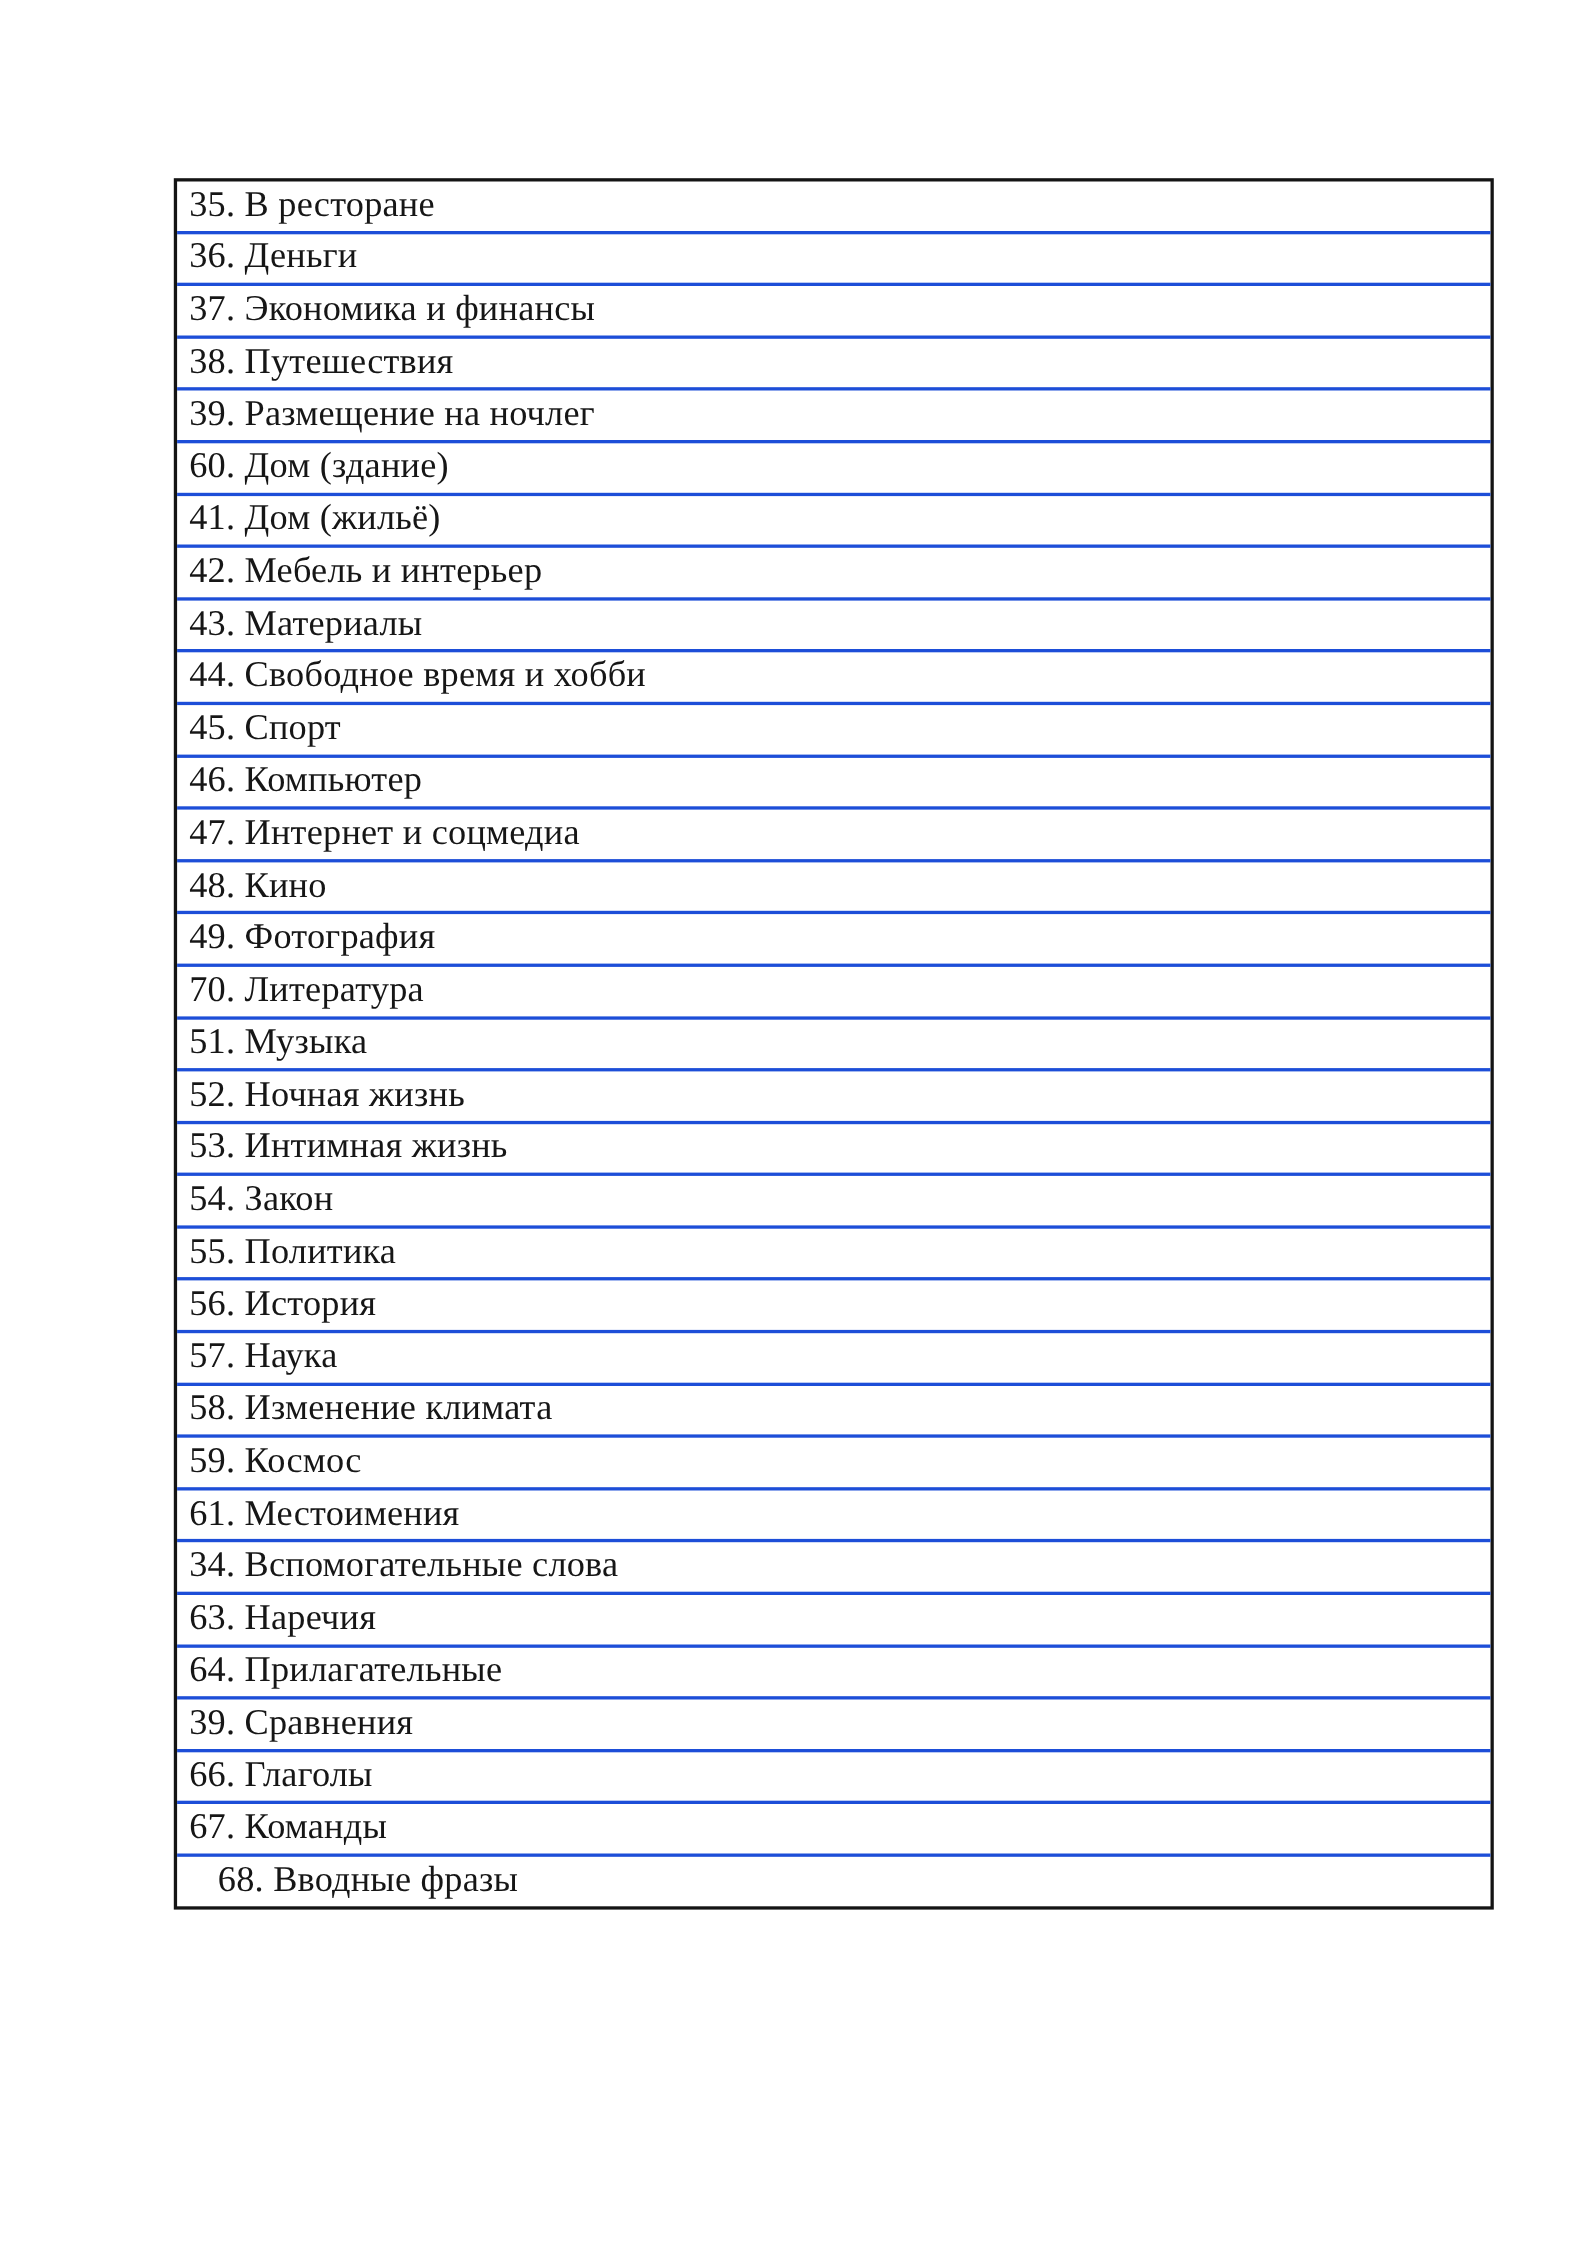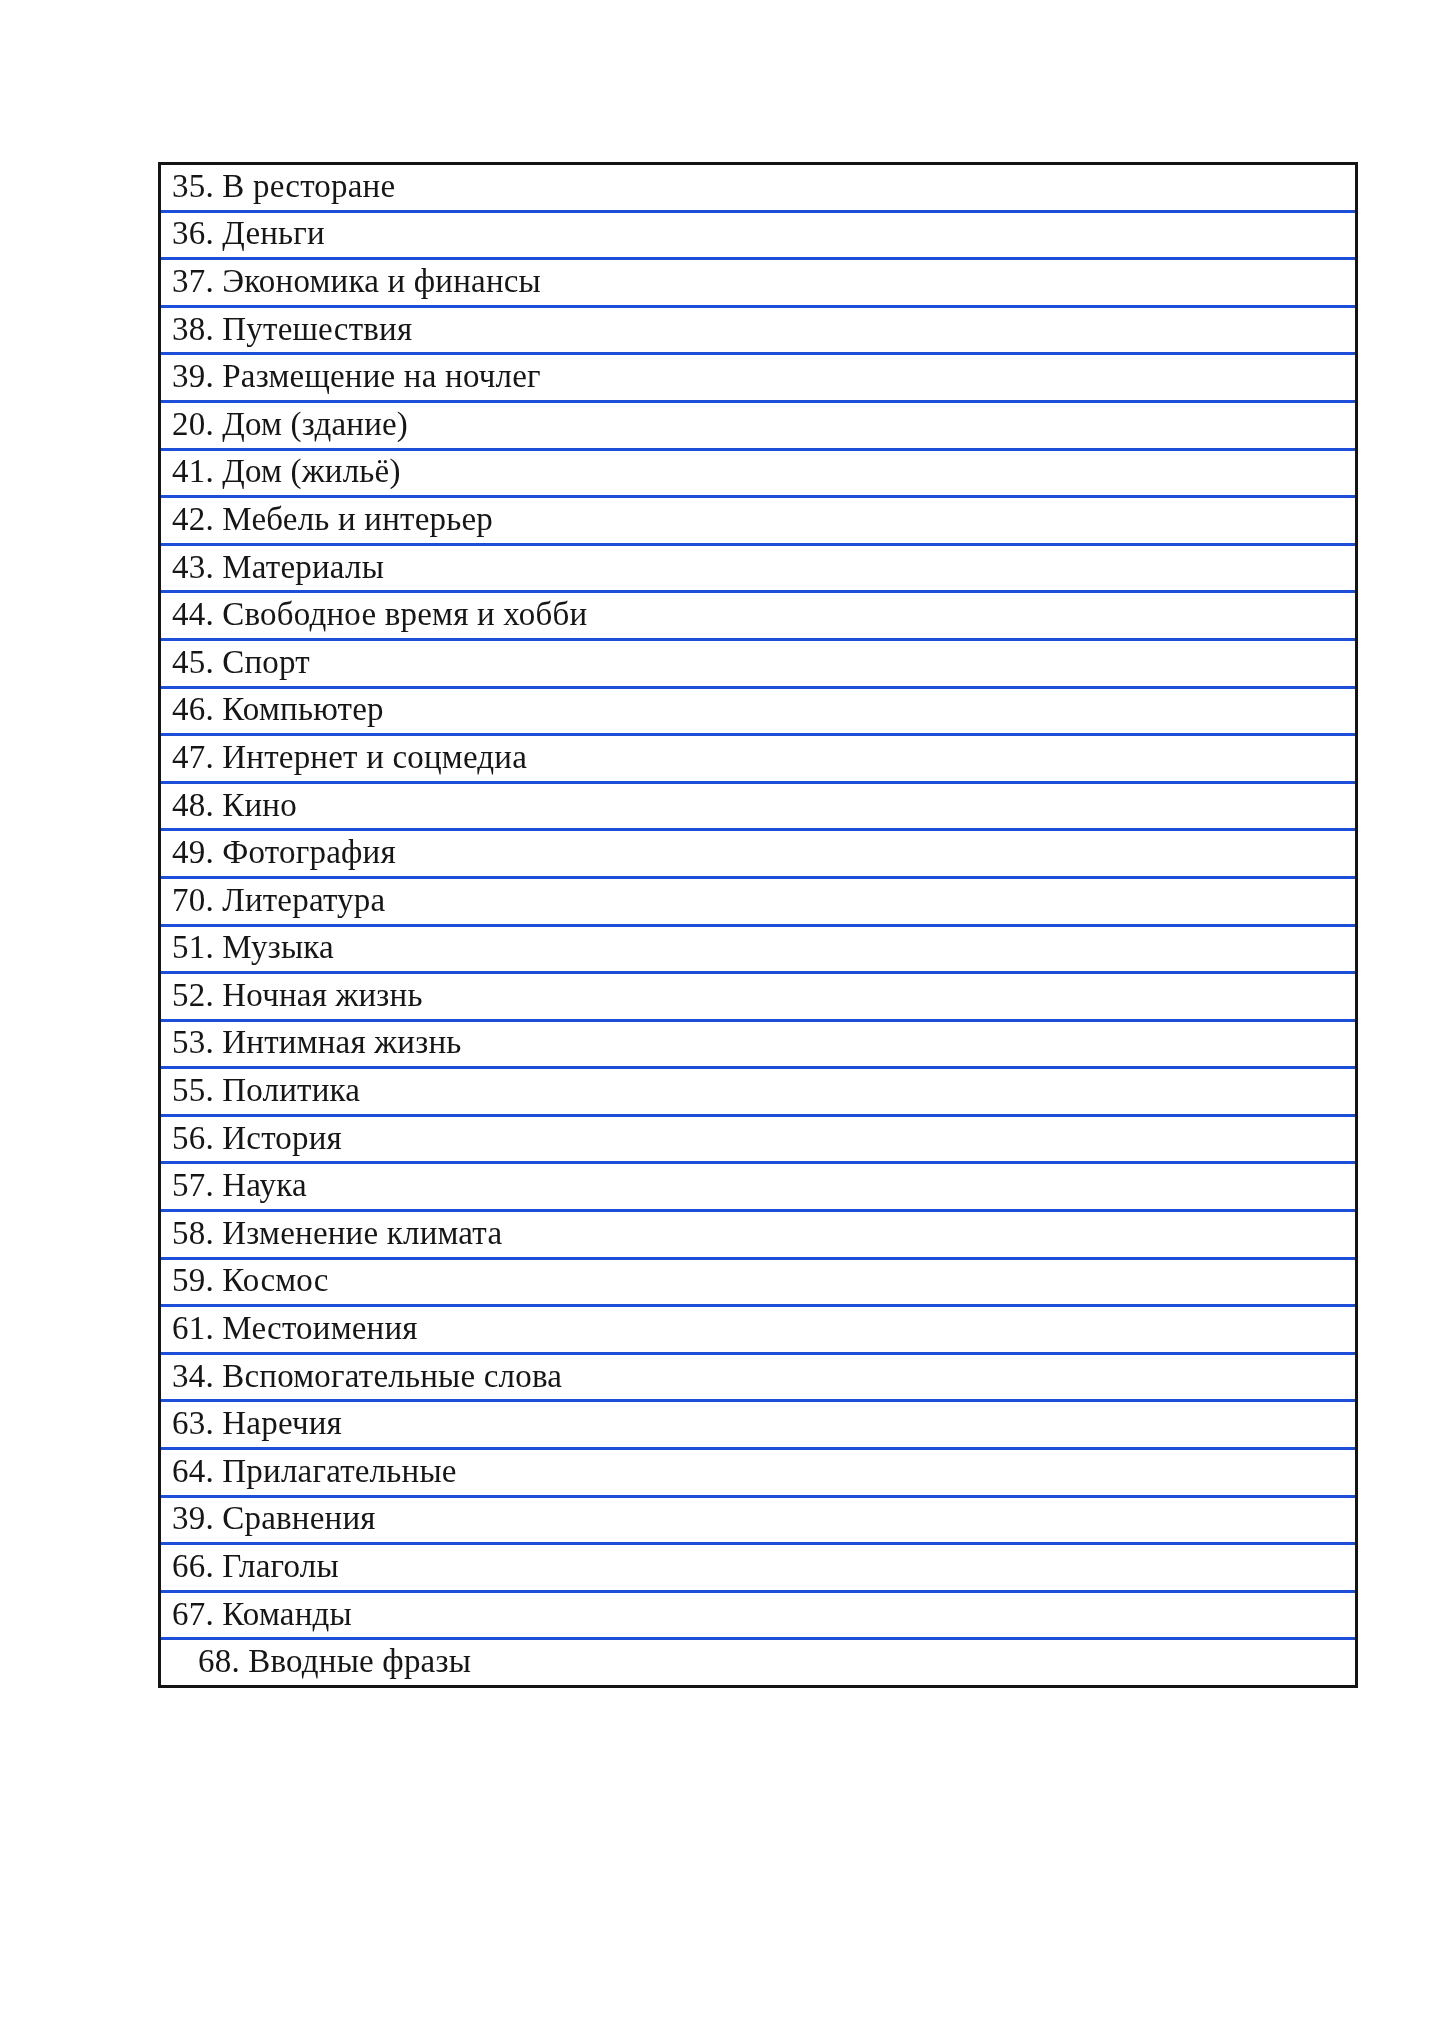--- a/index.html
+++ b/index.html
@@ -62,21 +62,21 @@
       <div class="toc-row">
         <span class="toc-text">37. Экономика и финансы</span>
       </div>
       <div class="toc-row">
         <span class="toc-text">38. Путешествия</span>
       </div>
       <div class="toc-row">
         <span class="toc-text">39. Размещение на ночлег</span>
       </div>
       <div class="toc-row">
-        <span class="toc-text">20. Дом (здание)</span>
+        <span class="toc-text">60. Дом (здание)</span>
       </div>
       <div class="toc-row">
         <span class="toc-text">41. Дом (жильё)</span>
       </div>
       <div class="toc-row">
         <span class="toc-text">42. Мебель и интерьер</span>
       </div>
       <div class="toc-row">
         <span class="toc-text">43. Материалы</span>
       </div>
@@ -102,20 +102,23 @@
         <span class="toc-text">70. Литература</span>
       </div>
       <div class="toc-row">
         <span class="toc-text">51. Музыка</span>
       </div>
       <div class="toc-row">
         <span class="toc-text">52. Ночная жизнь</span>
       </div>
       <div class="toc-row">
         <span class="toc-text">53. Интимная жизнь</span>
+      </div>
+      <div class="toc-row">
+        <span class="toc-text">54. Закон</span>
       </div>
       <div class="toc-row">
         <span class="toc-text">55. Политика</span>
       </div>
       <div class="toc-row">
         <span class="toc-text">56. История</span>
       </div>
       <div class="toc-row">
         <span class="toc-text">57. Наука</span>
       </div>

